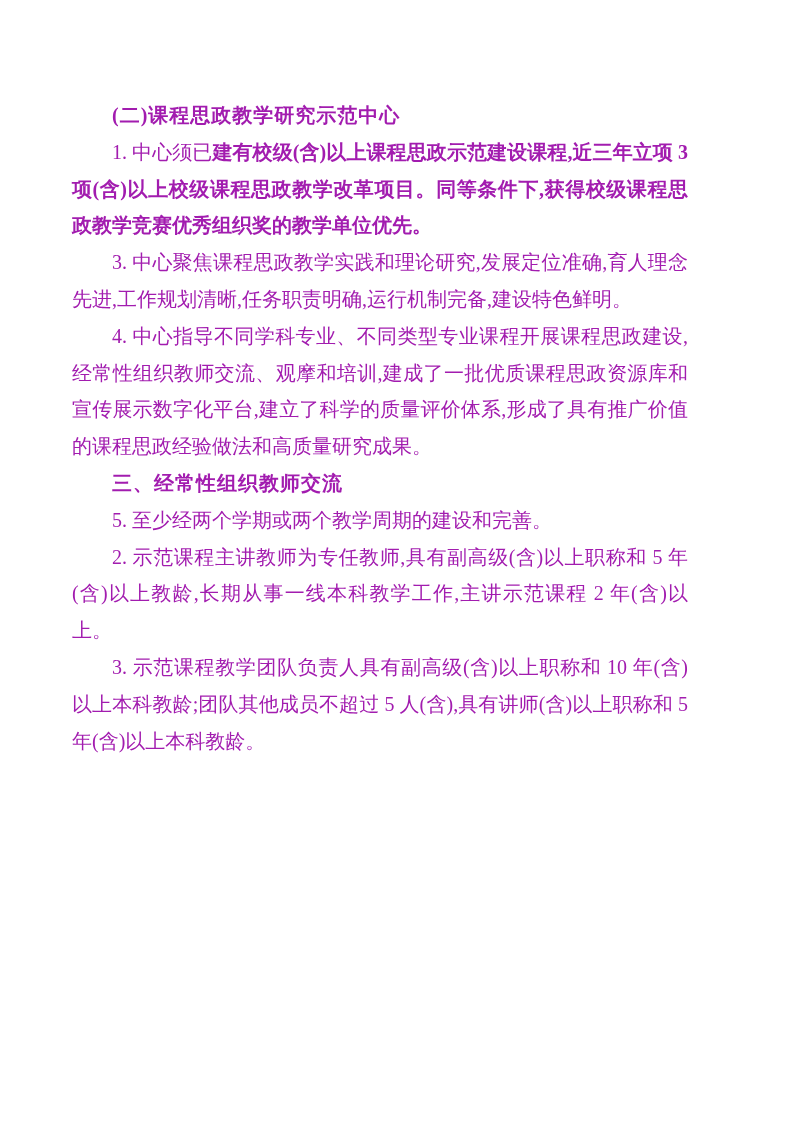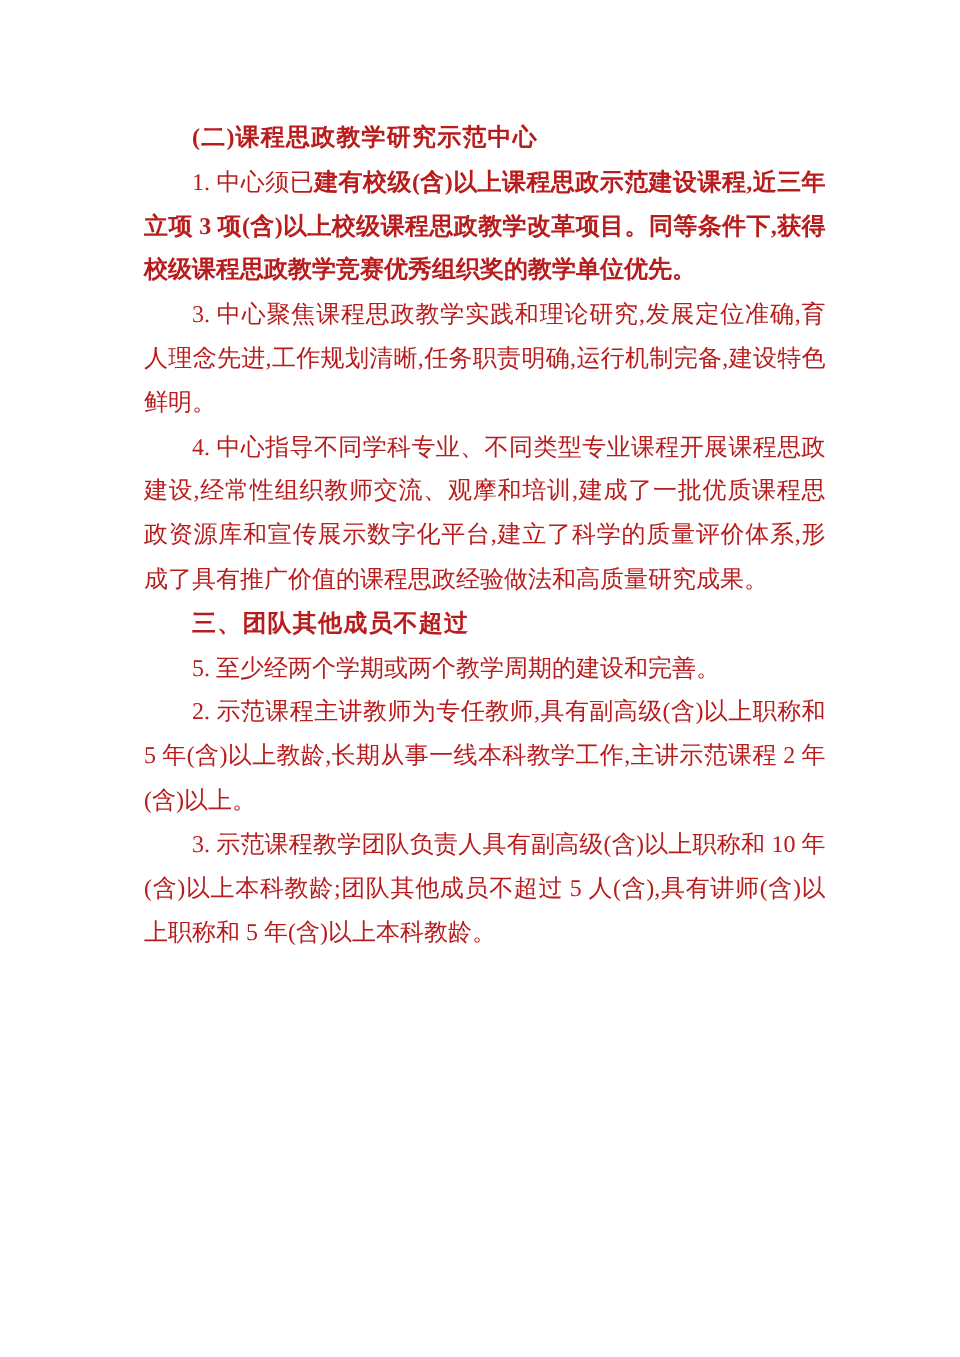--- a/index.html
+++ b/index.html
@@ -6,24 +6,24 @@
     margin: 0;
     padding: 0;
     background: #ffffff;
   }
   .page {
     position: relative;
     width: 800px;
     height: 800px;
     background: #ffffff;
     box-sizing: border-box;
-    padding: 97px 112px 0 120px;
+    padding: 97px 112px 0 72px;
     overflow: hidden;
     font-family: "Liberation Serif", "DejaVu Serif", serif;
-    color: #b91c1c;
+    color: #a21caf;
     font-size: 20px;
     line-height: 36.8px;
   }
   .para {
     margin: 0;
     text-indent: 2em;
     text-align: justify;
   }
   .h-kai {
     margin: 0;
@@ -48,21 +48,21 @@
 
   <p class="h-kai"><span class="r bold">(二)课程思政教学研究示范中心</span></p>
 
   <p class="para"><span class="r">1. 中心须已</span><span class="r bold">建有校级(含)以上课程思政示范建设课程,近三年立项 3 项(含)以上校级课程思政教学改革项目。同等条件下,获得校级课程思政教学竞赛优秀组织奖的教学单位优先。</span></p>
 
 
   <p class="para"><span class="r">3. 中心聚焦课程思政教学实践和理论研究,发展定位准确,育人理念先进,工作规划清晰,任务职责明确,运行机制完备,建设特色鲜明。</span></p>
 
   <p class="para"><span class="r">4. 中心指导不同学科专业、不同类型专业课程开展课程思政建设,经常性组织教师交流、观摩和培训,建成了一批优质课程思政资源库和宣传展示数字化平台,建立了科学的质量评价体系,形成了具有推广价值的课程思政经验做法和高质量研究成果。</span></p>
 
-  <p class="h-hei"><span class="r bold">三、团队其他成员不超过</span></p>
+  <p class="h-hei"><span class="r bold">三、经常性组织教师交流</span></p>
 
 
   <p class="para"><span class="r">5. 至少经两个学期或两个教学周期的建设和完善。</span></p>
 
   <p class="para"><span class="r">2. 示范课程主讲教师为专任教师,具有副高级(含)以上职称和 5 年(含)以上教龄,长期从事一线本科教学工作,主讲示范课程 2 年(含)以上。</span></p>
 
   <p class="para"><span class="r">3. 示范课程教学团队负责人具有副高级(含)以上职称和 10 年(含)以上本科教龄;团队其他成员不超过 5 人(含),具有讲师(含)以上职称和 5 年(含)以上本科教龄。</span></p>
 
 </div>
 

